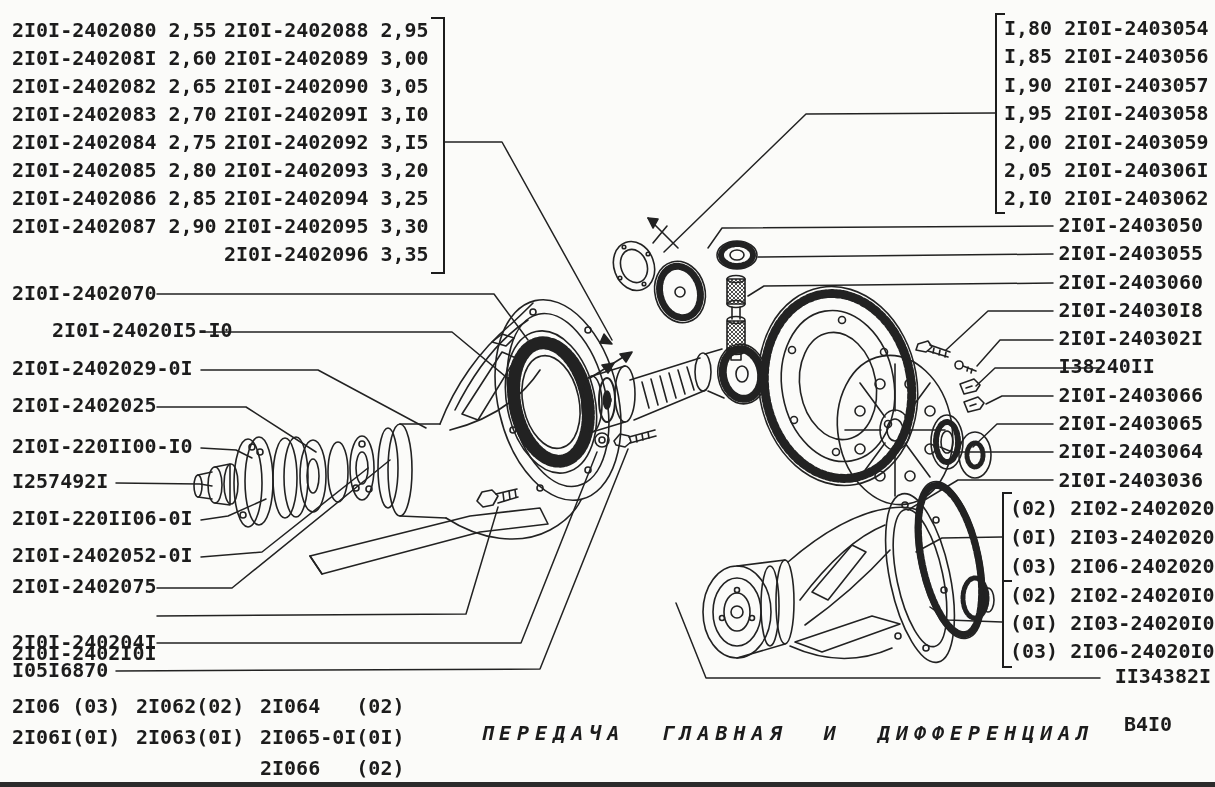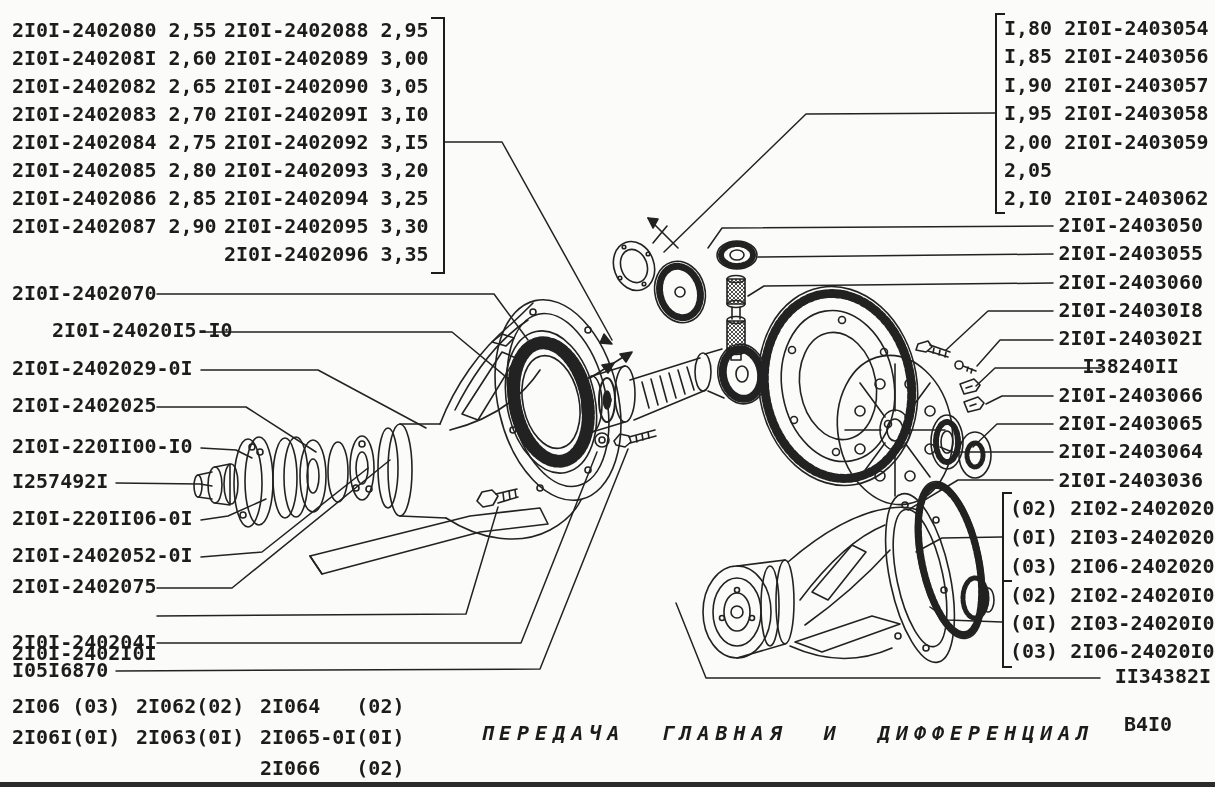--- a/index.html
+++ b/index.html
@@ -9,21 +9,21 @@
     background:#fbfbf9;
     overflow:hidden;
     font-family:"DejaVu Sans Mono", monospace;
     color:#1c1c1c;
   }
   .blk{position:absolute;z-index:2;font:bold 20px "DejaVu Sans Mono",monospace;color:#1c1c1c;}
   .trow{display:flex;gap:12px;white-space:pre;}
   #tl-col1{left:12px;top:16px;line-height:28px;}
   #tl-col2{left:224px;top:16px;line-height:28px;}
   #tr-list{left:1004px;top:14px;line-height:28.4px;}
-  #r-list{right:12px;top:211px;line-height:28.3px;text-align:center;}
+  #r-list{right:12px;top:211px;line-height:28.3px;text-align:left;}
   #r-g1{left:1010px;top:494px;line-height:29px;}
   #r-g2{left:1010px;top:581px;line-height:28px;}
   #r-g2 .part{text-underline-offset:4px;text-decoration-thickness:2px;}
   #r-footer{right:4px;top:664px;}
   #l-list .litem{position:absolute;left:12px;white-space:pre;}
   #models-c1{left:12px;top:691px;line-height:31px;}
   #models-c2{left:136px;top:691px;line-height:31px;}
   #models-c3{left:260px;top:691px;line-height:31px;}
   #models-c1 div,#models-c2 div,#models-c3 div{white-space:pre;}
   #title{left:481px;top:721px;font-size:20px;letter-spacing:6px;white-space:pre;font-style:italic;}
@@ -320,21 +320,21 @@
     <div class="trow"><span class="part">2I0I-2402094</span><span class="ratio">3,25</span></div>
     <div class="trow"><span class="part">2I0I-2402095</span><span class="ratio">3,30</span></div>
     <div class="trow"><span class="part">2I0I-2402096</span><span class="ratio">3,35</span></div>
   </div>
 <div class="blk" id="tr-list">
     <div class="trow"><span class="ratio">I,80</span><span class="part">2I0I-2403054</span></div>
     <div class="trow"><span class="ratio">I,85</span><span class="part">2I0I-2403056</span></div>
     <div class="trow"><span class="ratio">I,90</span><span class="part">2I0I-2403057</span></div>
     <div class="trow"><span class="ratio">I,95</span><span class="part">2I0I-2403058</span></div>
     <div class="trow"><span class="ratio">2,00</span><span class="part">2I0I-2403059</span></div>
-    <div class="trow"><span class="ratio">2,05</span></div>
+    <div class="trow"><span class="ratio">2,05</span><span class="part">2I0I-240306I</span></div>
     <div class="trow"><span class="ratio">2,I0</span><span class="part">2I0I-2403062</span></div>
   </div>
 <div class="blk" id="r-list">
     <div>2I0I-2403050</div>
     <div>2I0I-2403055</div>
     <div>2I0I-2403060</div>
     <div>2I0I-24030I8</div>
     <div>2I0I-240302I</div>
     <div>I38240II</div>
     <div>2I0I-2403066</div>

